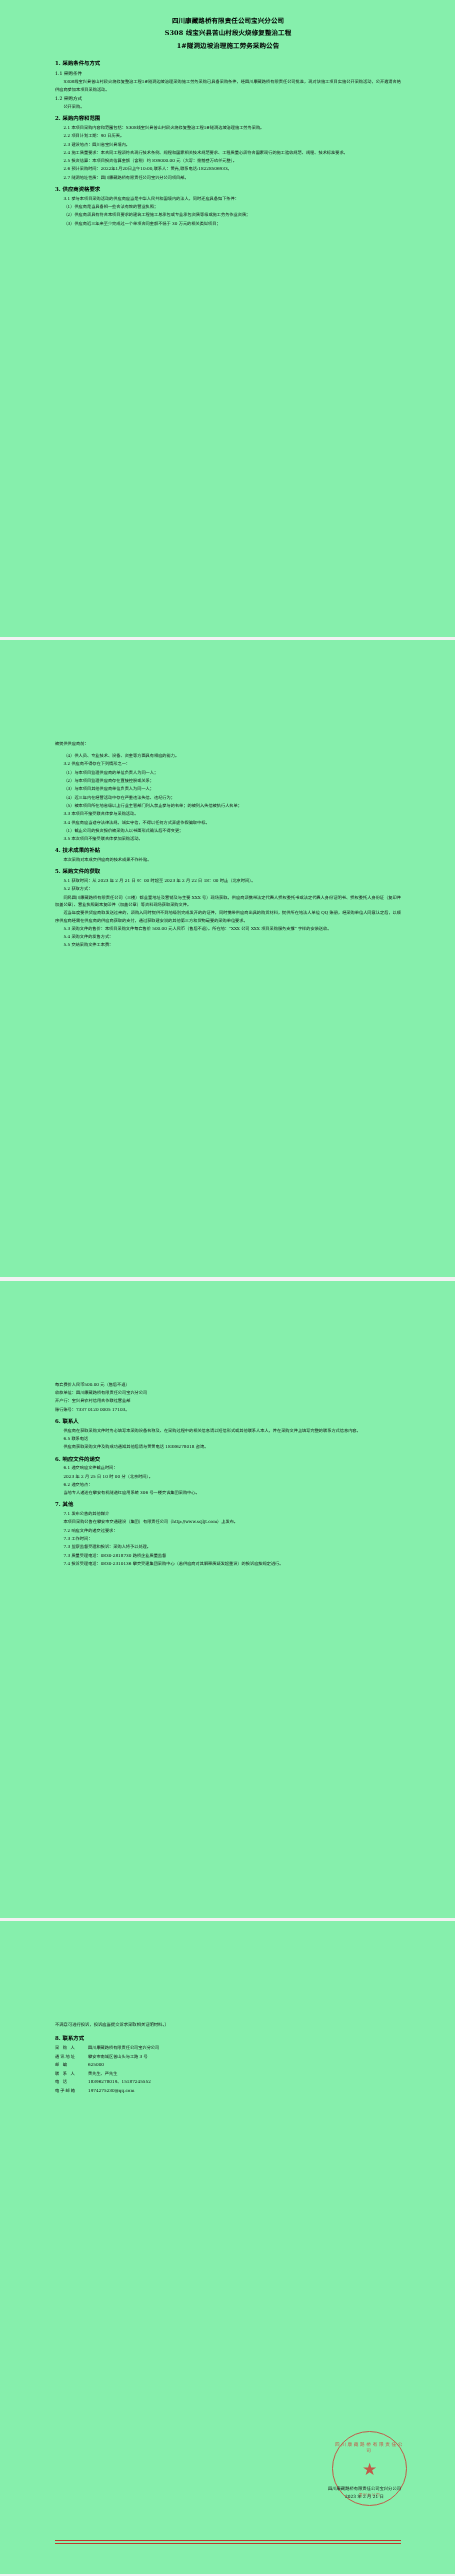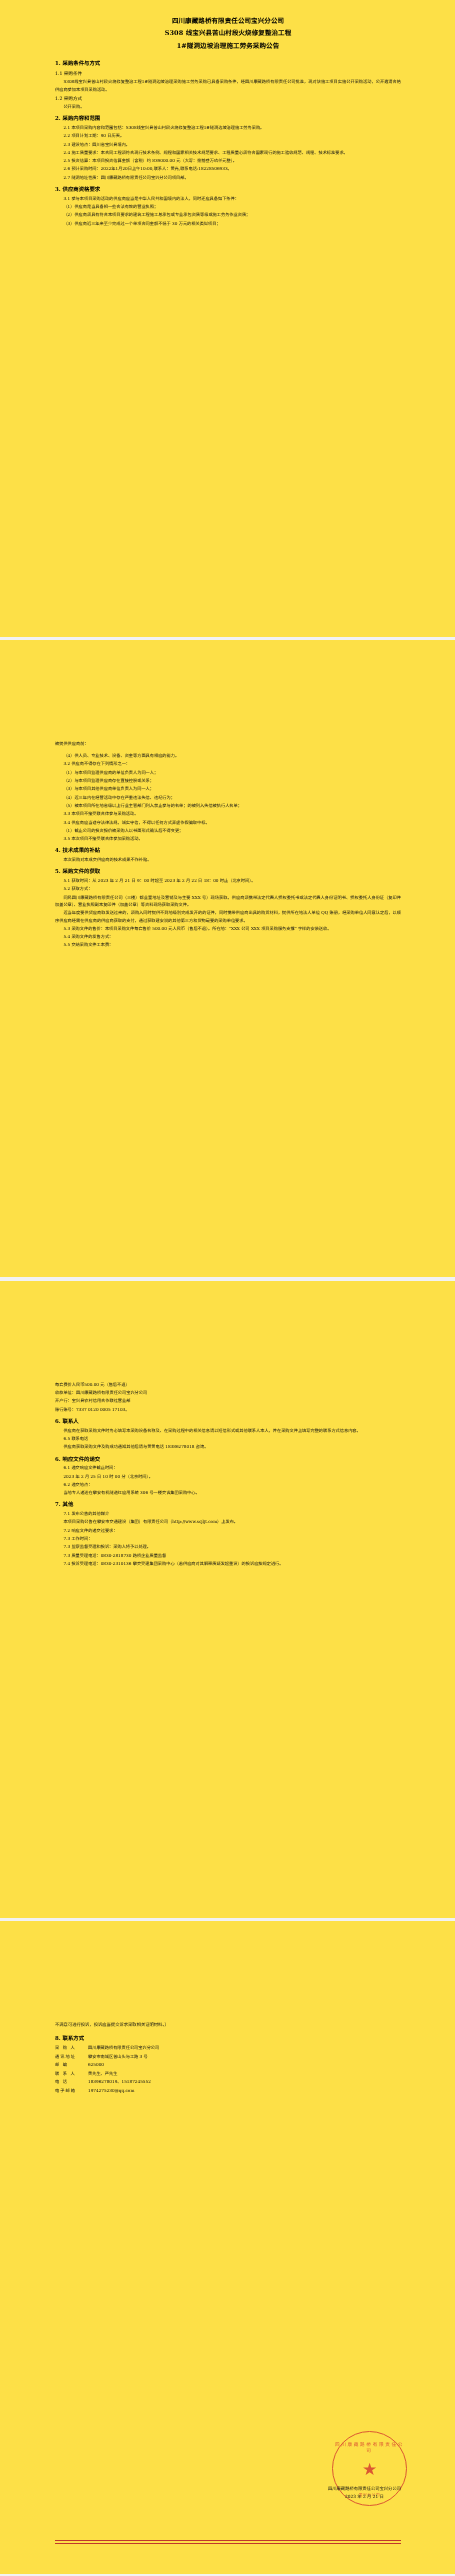--- a/index.html
+++ b/index.html
@@ -7,21 +7,21 @@
     padding: 0;
     background: #f2f2f2;
   }
   body {
     font-family: "DejaVu Sans", "Liberation Sans", sans-serif;
     width: 456px;
   }
   .page {
     position: relative;
     width: 456px;
-    background: #fde047;
+    background: #86efac;
     margin: 0 0 3.4px 0;
     box-sizing: border-box;
     padding: 15px 55px 15px 55px;
     overflow: hidden;
   }
   .page.p1 { height: 637px; }
   .page.p2 { height: 637px; }
   .page.p3 { height: 637px; }
   .page.p4 { height: 653px; }
 

